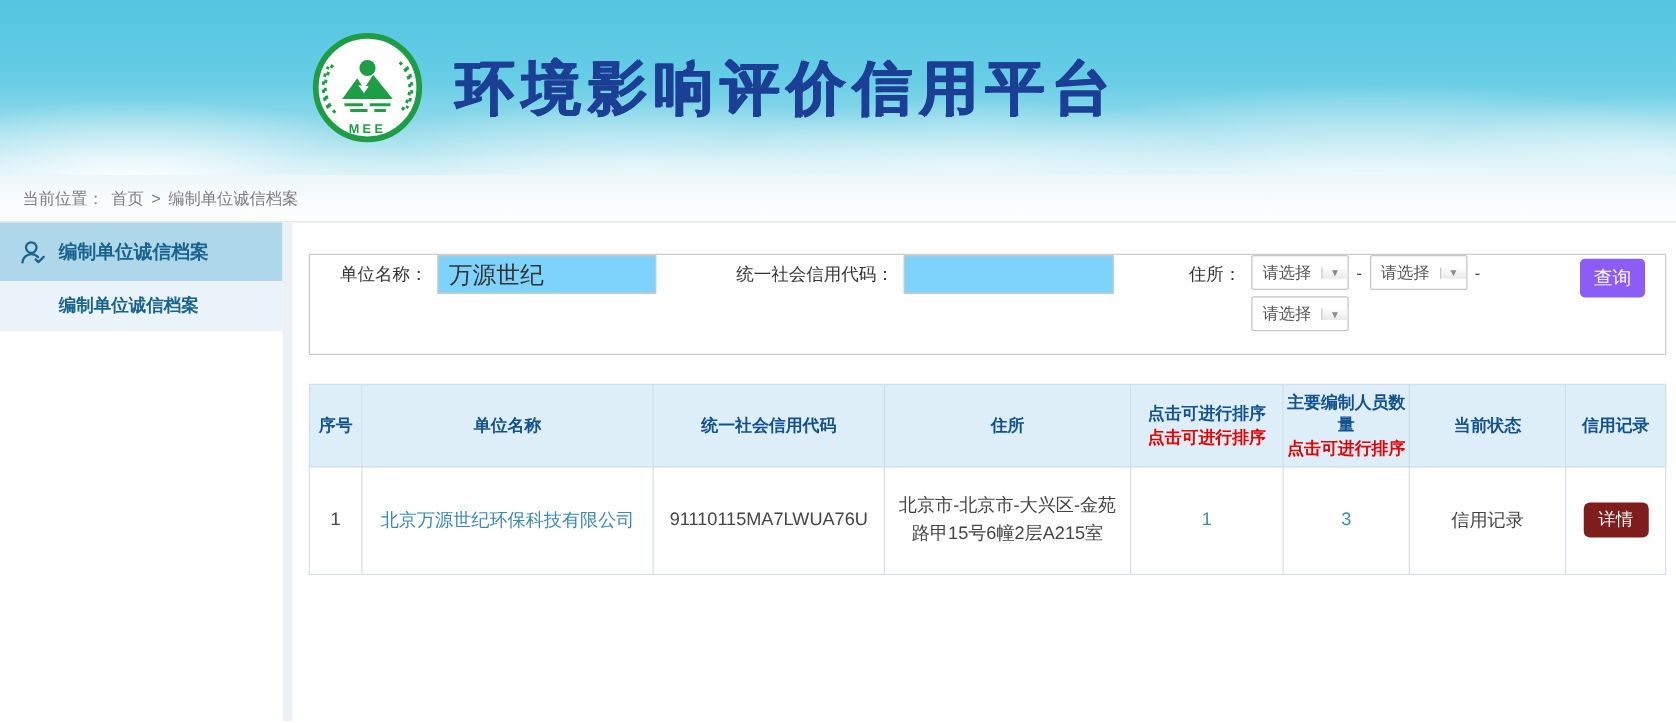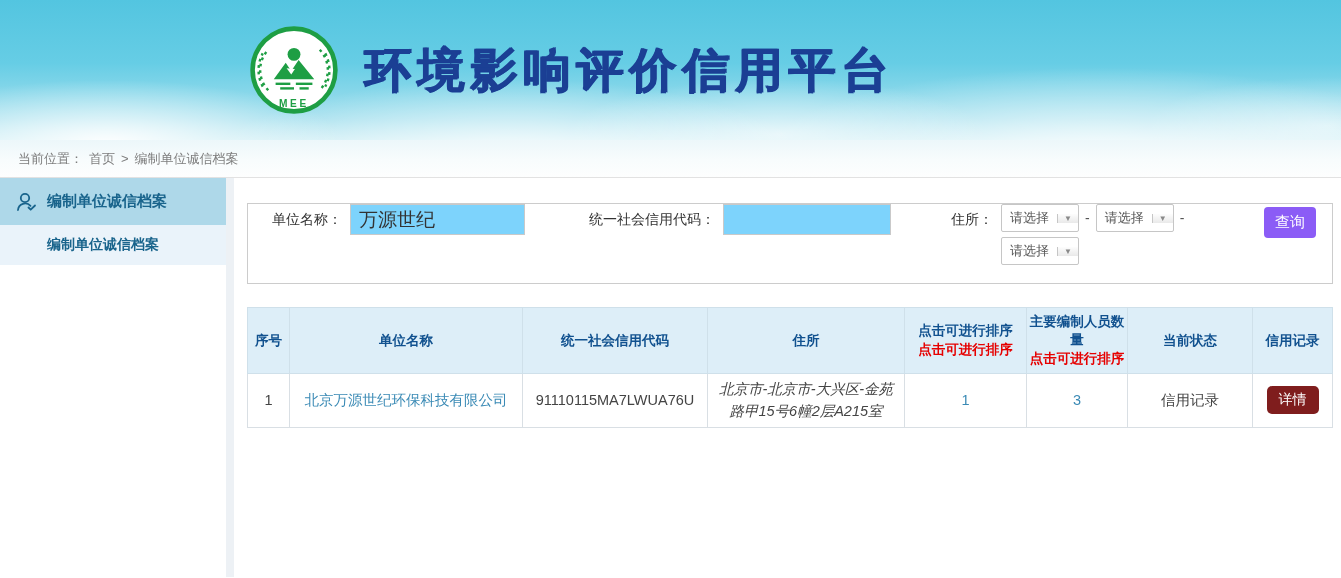--- a/index.html
+++ b/index.html
@@ -91,21 +91,21 @@
     background:#ddeef8; color:#11518f; font-size:13.5px; font-weight:bold;
     border:1px solid #cfe0ea; padding:5px 2px; height:41px; text-align:center;
   }
   .results th.sortable{ cursor:pointer; }
   .sort-hint{ color:#e60000; font-size:13.5px; font-weight:bold; margin-top:1px; }
   .results td{
     border:1px solid #d9dfe4; font-size:14.5px; color:#444; text-align:center;
     padding:6px 6px; height:46px; background:#fff;
   }
   .link{ color:#3a8ab5; cursor:pointer; }
-  td.addr-cell{ line-height:1.55; padding:4px 8px;font-style:italic; }
+  td.addr-cell{ line-height:1.55; padding:20px 8px; }
   .btn-detail{
     border:none; background:#7f1d1d; color:#fff; font-size:14px;
     padding:5px 12px; border-radius:5px; cursor:pointer; font-family:inherit;
   }
 </style>
 </head>
 <body>
 
 <header class="site-header">
   <svg class="logo" viewBox="0 0 100 100">

